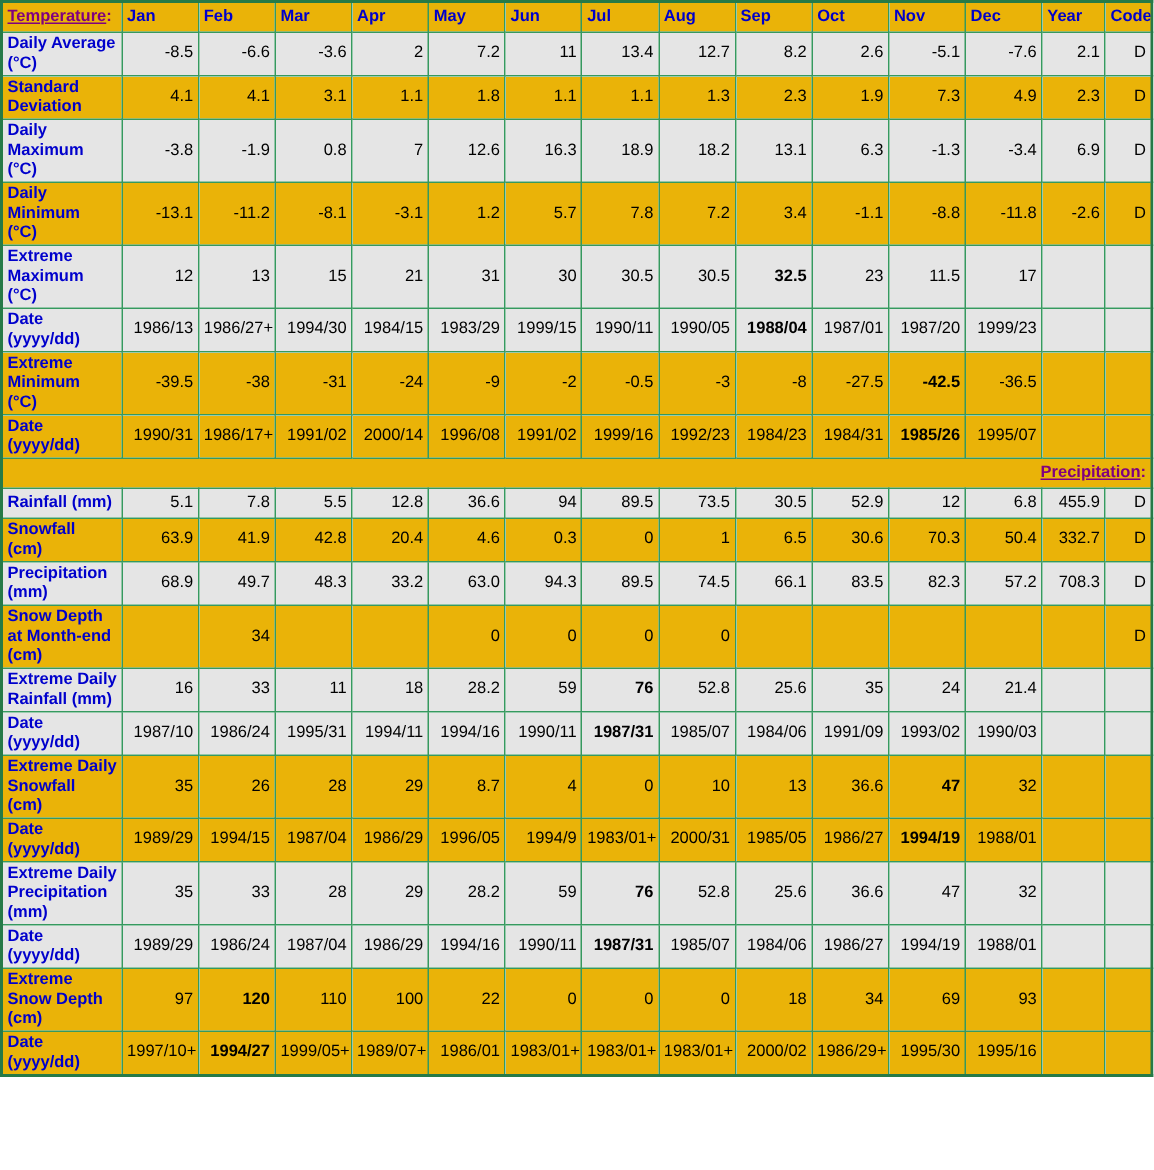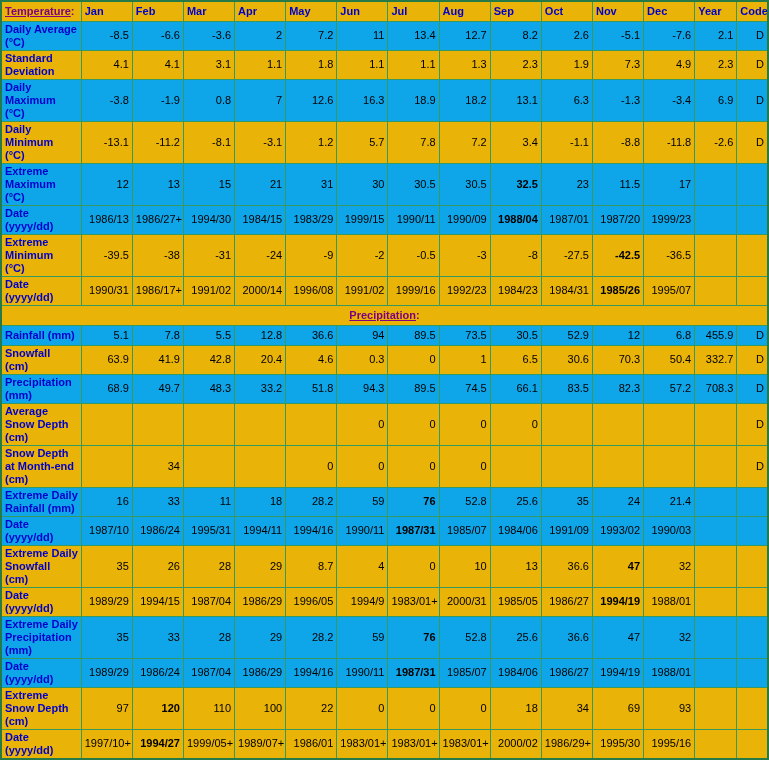--- a/index.html
+++ b/index.html
@@ -7,21 +7,21 @@
   table.climate{border-collapse:collapse;table-layout:fixed;width:769px;border:2px solid #267a47;}
   table.climate th, table.climate td{
     border:1px solid #36995f;
     font-size:11px;
     line-height:13px;
     padding:1px 3px;
     vertical-align:middle;
     overflow:hidden;
     white-space:nowrap;
   }
-  tr.white{background:#0ea5e9;}
+  tr.white{background:#e5e5e5;}
   tr.green{background:#eab308;}
   tr.h1{height:20px;}
   tr.h2{height:29px;}
   tr.h3{height:42px;}
   th.rowlabel{color:#0000cc;font-weight:bold;text-align:left;white-space:normal;}
   th.colhead{color:#0000cc;font-weight:bold;text-align:left;}
   td.num{color:#000000;text-align:right;}
   td.num.bold{font-weight:bold;}
   a.seclink{color:#800080;font-weight:bold;text-decoration:underline;cursor:pointer;}
   span.seccolon{color:#800080;font-weight:bold;}
@@ -152,21 +152,21 @@
       </tr>
       <tr class="white h2">
         <th class="rowlabel"><span>Date</span><br><span>(yyyy/dd)</span></th>
         <td class="num">1986/13</td>
         <td class="num">1986/27+</td>
         <td class="num">1994/30</td>
         <td class="num">1984/15</td>
         <td class="num">1983/29</td>
         <td class="num">1999/15</td>
         <td class="num">1990/11</td>
-        <td class="num">1990/09</td>
+        <td class="num">1990/05</td>
         <td class="num bold">1988/04</td>
         <td class="num">1987/01</td>
         <td class="num">1987/20</td>
         <td class="num">1999/23</td>
         <td class="num"></td>
         <td class="num"></td>
       </tr>
       <tr class="green h3">
         <th class="rowlabel"><span>Extreme</span><br><span>Minimum</span><br><span>(°C)</span></th>
         <td class="num">-39.5</td>
@@ -195,21 +195,21 @@
         <td class="num">1999/16</td>
         <td class="num">1992/23</td>
         <td class="num">1984/23</td>
         <td class="num">1984/31</td>
         <td class="num bold">1985/26</td>
         <td class="num">1995/07</td>
         <td class="num"></td>
         <td class="num"></td>
       </tr>
       <tr class="green h1">
-        <td colspan="15" style="text-align: center;"><a class="seclink">Precipitation</a><span class="seccolon">:</span></td>
+        <td colspan="15" style="text-align: right;"><a class="seclink">Precipitation</a><span class="seccolon">:</span></td>
       </tr>
       <tr class="white h1">
         <th class="rowlabel"><span>Rainfall (mm)</span></th>
         <td class="num">5.1</td>
         <td class="num">7.8</td>
         <td class="num">5.5</td>
         <td class="num">12.8</td>
         <td class="num">36.6</td>
         <td class="num">94</td>
         <td class="num">89.5</td>
@@ -237,46 +237,29 @@
         <td class="num">50.4</td>
         <td class="num">332.7</td>
         <td class="num">D</td>
       </tr>
       <tr class="white h2">
         <th class="rowlabel"><span>Precipitation</span><br><span>(mm)</span></th>
         <td class="num">68.9</td>
         <td class="num">49.7</td>
         <td class="num">48.3</td>
         <td class="num">33.2</td>
-        <td class="num">51.8</td>
+        <td class="num">63.0</td>
         <td class="num">94.3</td>
         <td class="num">89.5</td>
         <td class="num">74.5</td>
         <td class="num">66.1</td>
         <td class="num">83.5</td>
         <td class="num">82.3</td>
         <td class="num">57.2</td>
         <td class="num">708.3</td>
-        <td class="num">D</td>
-      </tr>
-      <tr class="green h3">
-        <th class="rowlabel"><span>Average</span><br><span>Snow Depth</span><br><span>(cm)</span></th>
-        <td class="num"></td>
-        <td class="num"></td>
-        <td class="num"></td>
-        <td class="num"></td>
-        <td class="num"></td>
-        <td class="num">0</td>
-        <td class="num">0</td>
-        <td class="num">0</td>
-        <td class="num">0</td>
-        <td class="num"></td>
-        <td class="num"></td>
-        <td class="num"></td>
-        <td class="num"></td>
         <td class="num">D</td>
       </tr>
       <tr class="green h3">
         <th class="rowlabel"><span>Snow Depth</span><br><span>at Month-end</span><br><span>(cm)</span></th>
         <td class="num"></td>
         <td class="num">34</td>
         <td class="num"></td>
         <td class="num"></td>
         <td class="num">0</td>
         <td class="num">0</td>

